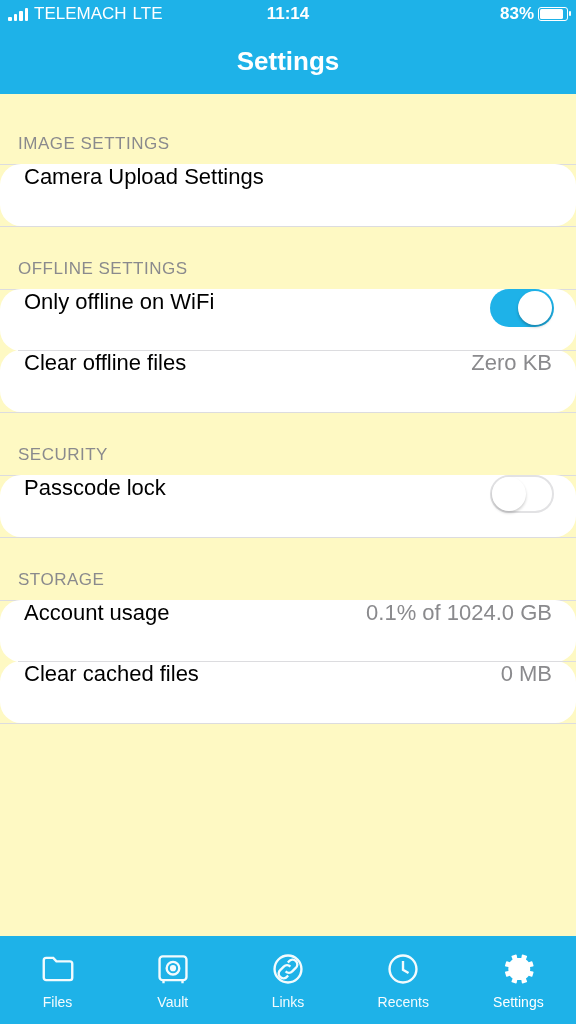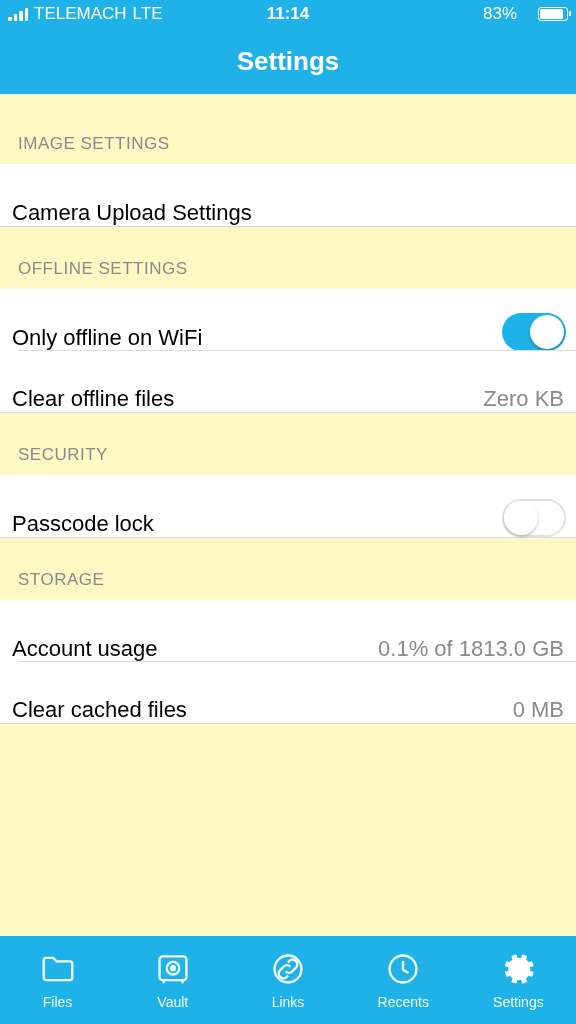--- a/index.html
+++ b/index.html
@@ -19,21 +19,21 @@
     position: relative;
   }
   .status-left { display: flex; align-items: center; gap: 6px; }
   .signal { display: flex; align-items: flex-end; gap: 2px; height: 14px; }
   .signal span { width: 3.5px; background: #fff; display: inline-block; border-radius: 1px; }
   .signal span:nth-child(1){height:4px;}
   .signal span:nth-child(2){height:7px;}
   .signal span:nth-child(3){height:10px;}
   .signal span:nth-child(4){height:13px;}
   .status-time { position: absolute; left: 50%; transform: translateX(-50%); font-weight: 600; }
-  .status-right { margin-left: auto; display: flex; align-items: center; gap: 21px; }
+  .status-right { margin-left: auto; display: flex; align-items: center; gap: 4px; font-weight: bold; }
   .battery {
     width: 30px; height: 14px; border: 1.5px solid #fff; border-radius: 3px; position: relative;
   }
   .battery::after {
     content: ""; position: absolute; right: -4px; top: 3px; width: 2.5px; height: 5px; background: #fff; border-radius: 1px;
   }
   .battery .fill { position: absolute; left: 1px; top: 1px; bottom: 1px; width: 83%; background: #fff; border-radius: 1.5px; }
 
   
   .nav-header {
@@ -54,28 +54,29 @@
     font-size: 17px;
     letter-spacing: 0.5px;
     color: #8a8a8d;
     text-transform: uppercase;
   }
   .section-header.first { padding-top: 40px; }
 
   .cell {
     background: #fff;
     min-height: 62px;
-    padding: 0 12px;
-    display: flex;
-    align-items: flex-end;
+    padding: 0 24px;
+    display: flex;
+    align-items: flex-start;
     font-size: 22px;
     color: #000;
     border-top: 1px solid #dcdcdf;
     border-bottom: 1px solid #dcdcdf;
     margin-top: -1px;
+    border-radius: 21px;
   }
   .cell .label { flex: 1; }
   .cell .value { color: #8a8a8d; font-size: 22px; }
 
   
   .switch {
     width: 64px; height: 38px; border-radius: 19px; position: relative;
     background: #4cd964; flex-shrink: 0; margin-right: -2px;
   }
   .switch .knob {
@@ -176,21 +177,21 @@
         <div class="switch off">
             <div class="knob"></div>
           </div>
       </div>
     </div>
 
     <div class="section-header">STORAGE</div>
     <div class="group">
       <div class="cell">
         <span class="label">Account usage</span>
-        <span class="value">0.1% of 1813.0 GB</span>
+        <span class="value">0.1% of 1024.0 GB</span>
       </div>
       <div class="cell">
         <span class="label">Clear cached files</span>
         <span class="value">0 MB</span>
       </div>
     </div>
 
   </div>
 
   <div class="tab-bar">

